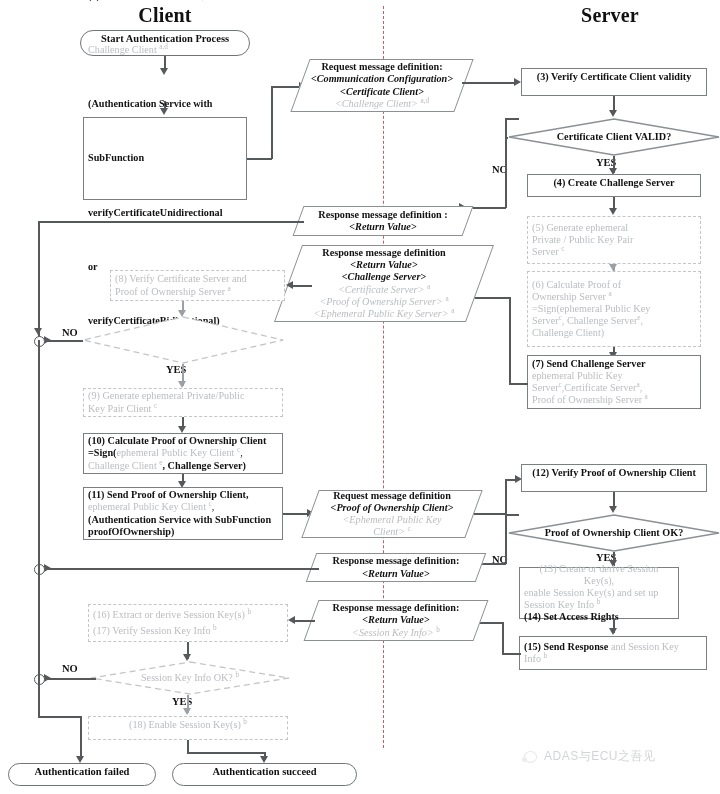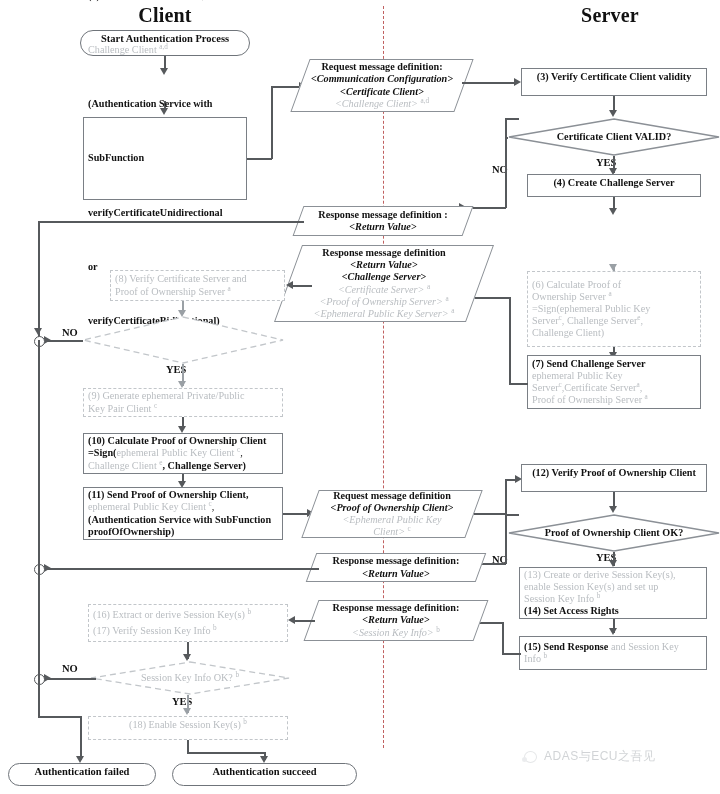--- a/index.html
+++ b/index.html
@@ -135,20 +135,25 @@
   <div class="ln lnh" style="left:505px;top:118px;width:14px;"></div>
   <div class="ln lnh" style="left:463px;top:207px;width:43px;"></div>
   <div class="arw arwR" style="left:459px;top:203px;"></div>
 
   <div class="node solid" style="left:527px;top:174px;width:174px;height:23px;">
     <span class="b">(4) Create Challenge Server</span>
   </div>
   <div class="ln lnv" style="left:613px;top:197px;height:14px;"></div>
   <div class="arw arwD" style="left:609px;top:208px;"></div>
 
+  <div class="node dashed" style="left:527px;top:216px;width:174px;height:48px;flex-direction:column;">
+    <div>(5) Generate ephemeral</div>
+    <div>Private / Public Key Pair</div>
+    <div><span>Server</span> <sup>c</sup></div>
+  </div>
   <div class="ln lnv lnG" style="left:613px;top:264px;height:9px;"></div>
   <div class="arw arwD gr" style="left:609px;top:264px;"></div>
 
   <div class="node dashed" style="left:527px;top:271px;width:174px;height:76px;flex-direction:column;">
     <div>(6) Calculate Proof of</div>
     <div><span>Ownership Server</span> <sup>a</sup></div>
     <div>=Sign(ephemeral Public Key</div>
     <div><span>Server</span><sup>c</sup><span>, Challenge Server</span><sup>e</sup>,</div>
     <div>Challenge Client)</div>
   </div>
@@ -272,21 +277,21 @@
   <div class="lbl" style="left:596px;top:552px;">YES</div>
   <div class="ln lnv" style="left:613px;top:552px;height:14px;"></div>
   <div class="arw arwD" style="left:609px;top:560px;"></div>
 
   <div class="lbl" style="left:492px;top:554px;">NO</div>
   <div class="ln lnv" style="left:505px;top:514px;height:50px;"></div>
   <div class="ln lnh" style="left:505px;top:514px;width:14px;"></div>
   <div class="ln lnh" style="left:470px;top:563px;width:36px;"></div>
   <div class="arw arwR" style="left:466px;top:559px;"></div>
 
-  <div class="node solid" style="left:519px;top:567px;width:188px;height:52px;flex-direction:column;">
+  <div class="node solid" style="left:519px;top:567px;width:160px;height:52px;flex-direction:column;">
     <div class="g">(13) Create or derive Session Key(s),</div>
     <div class="g">enable Session Key(s) and set up</div>
     <div class="g"><span>Session Key Info</span> <sup>b</sup></div>
     <div class="b">(14) Set Access Rights</div>
   </div>
   <div class="ln lnv" style="left:613px;top:619px;height:14px;"></div>
   <div class="arw arwD" style="left:609px;top:628px;"></div>
 
   <div class="node solid" style="left:519px;top:636px;width:188px;height:34px;flex-direction:column;">
     <div><span class="b">(15) Send Response</span><span class="g"> and Session Key</span></div>

